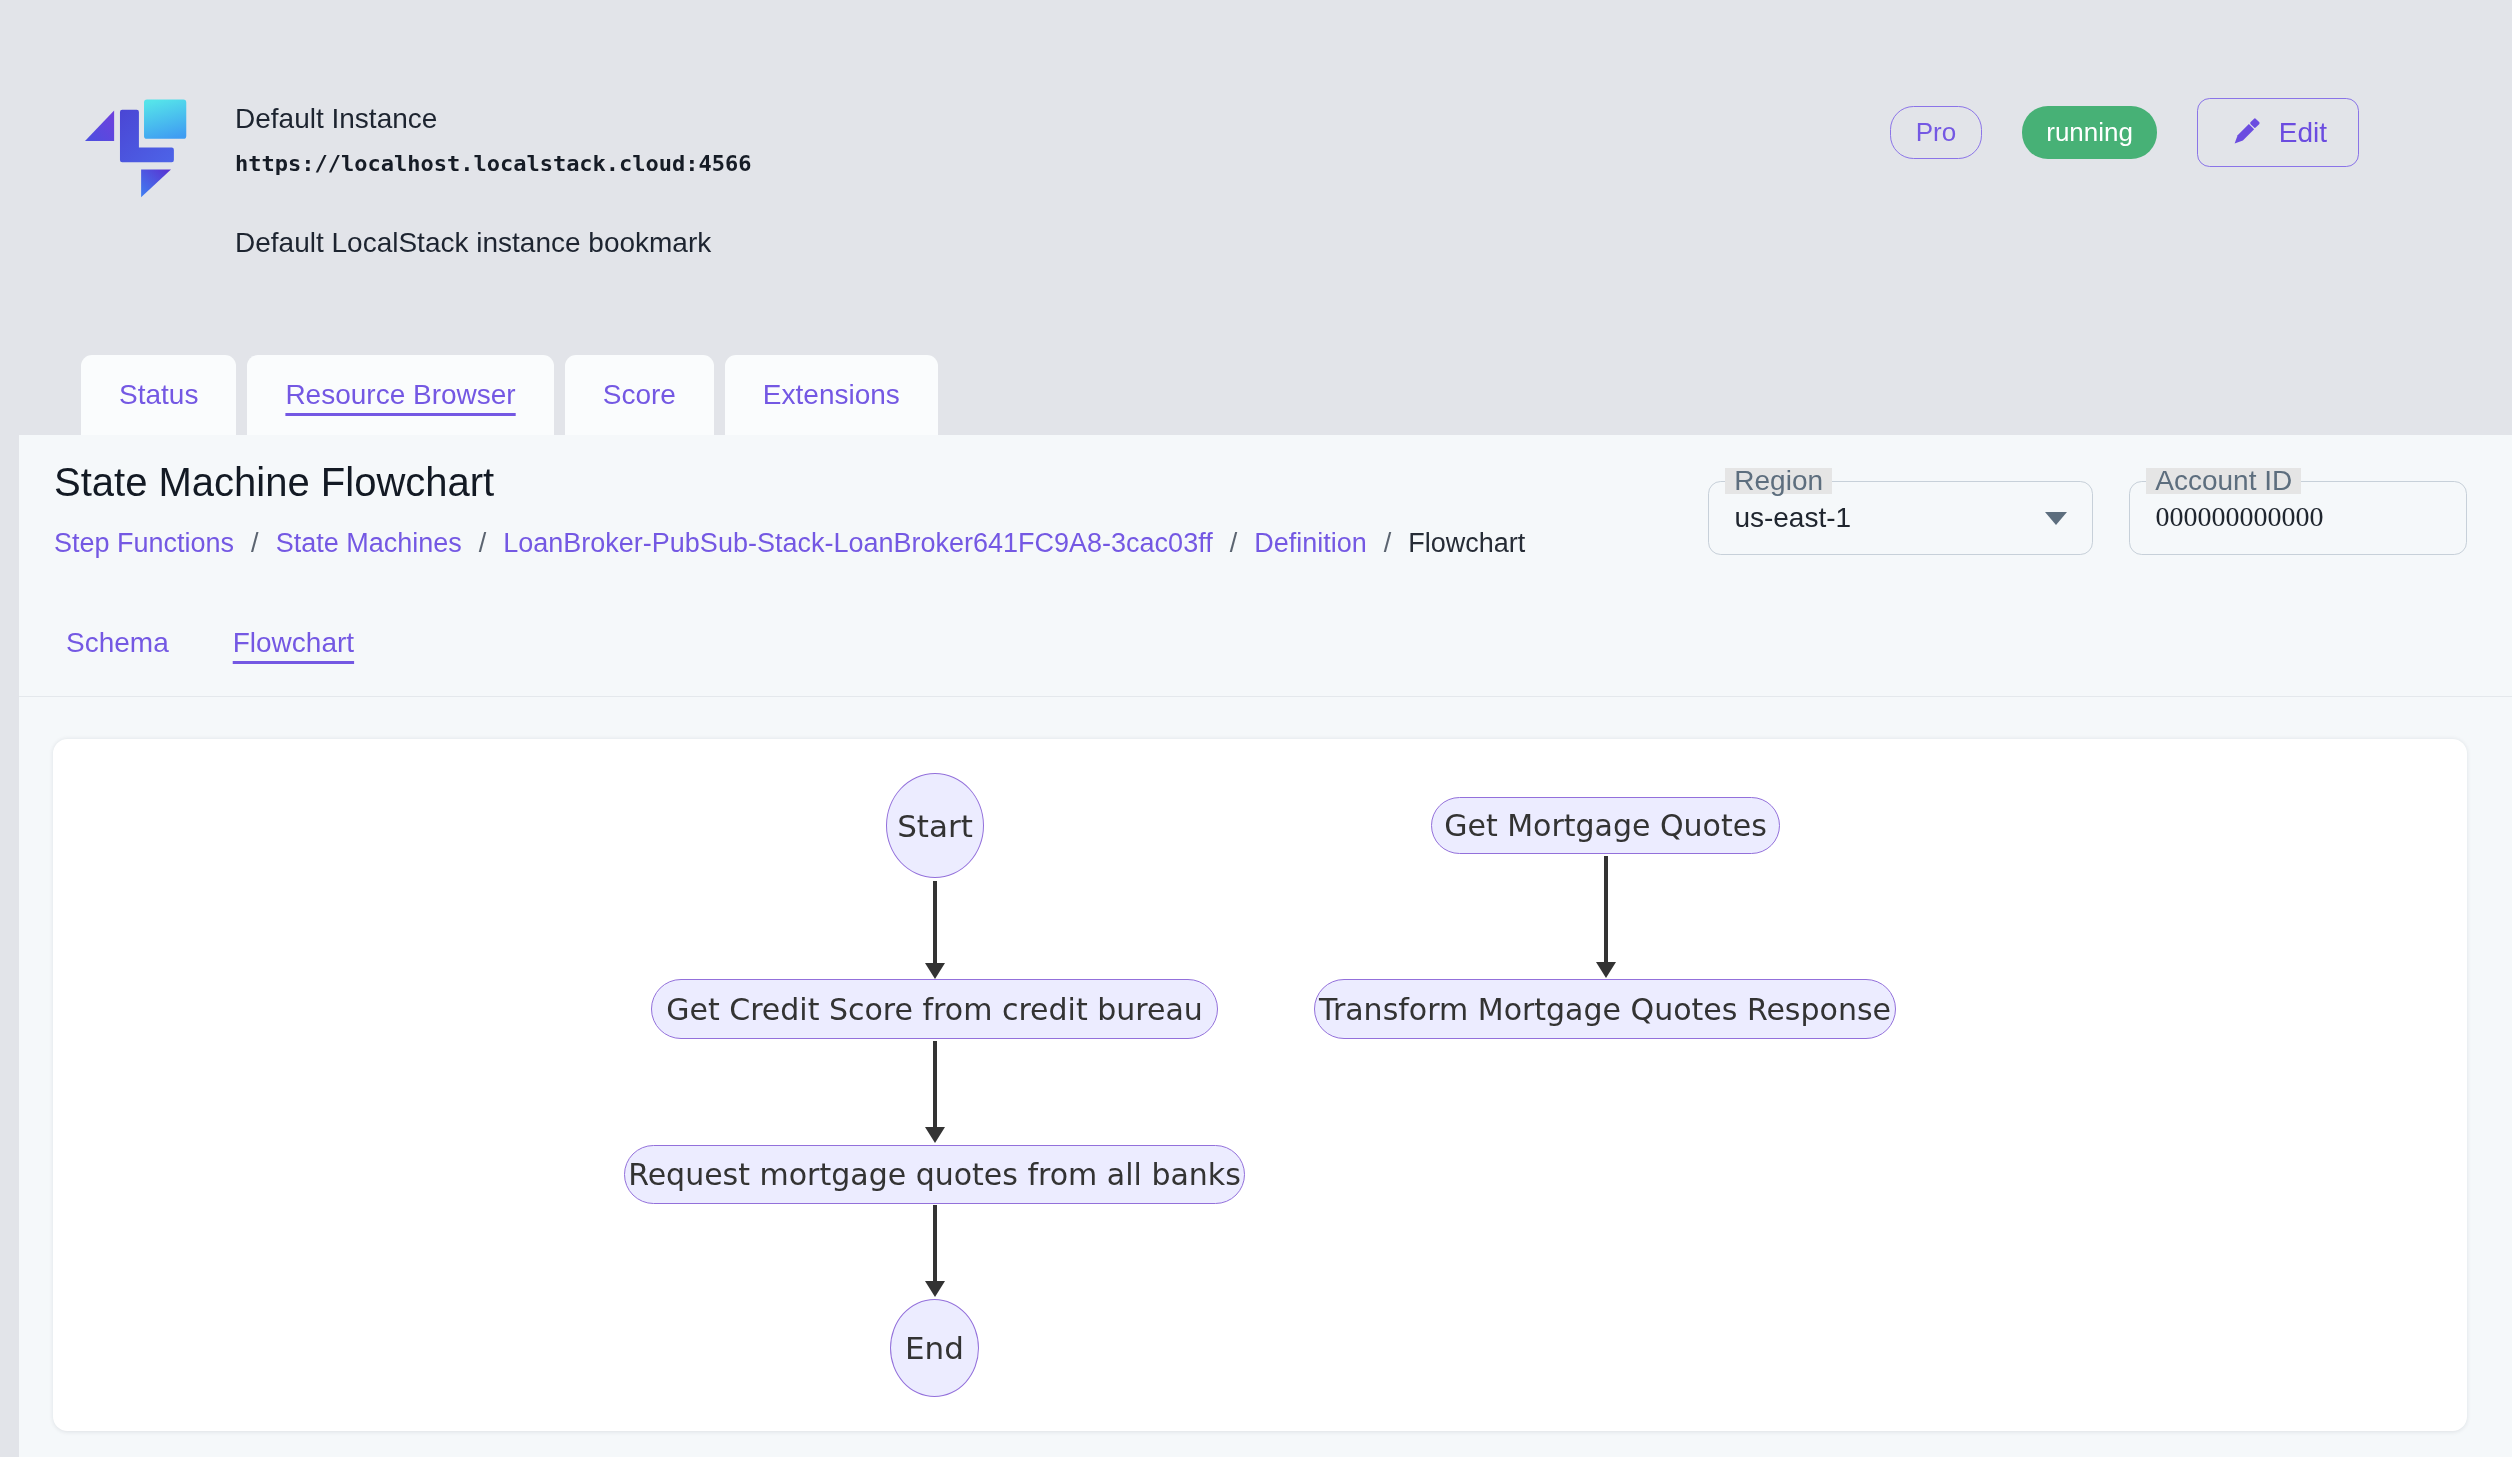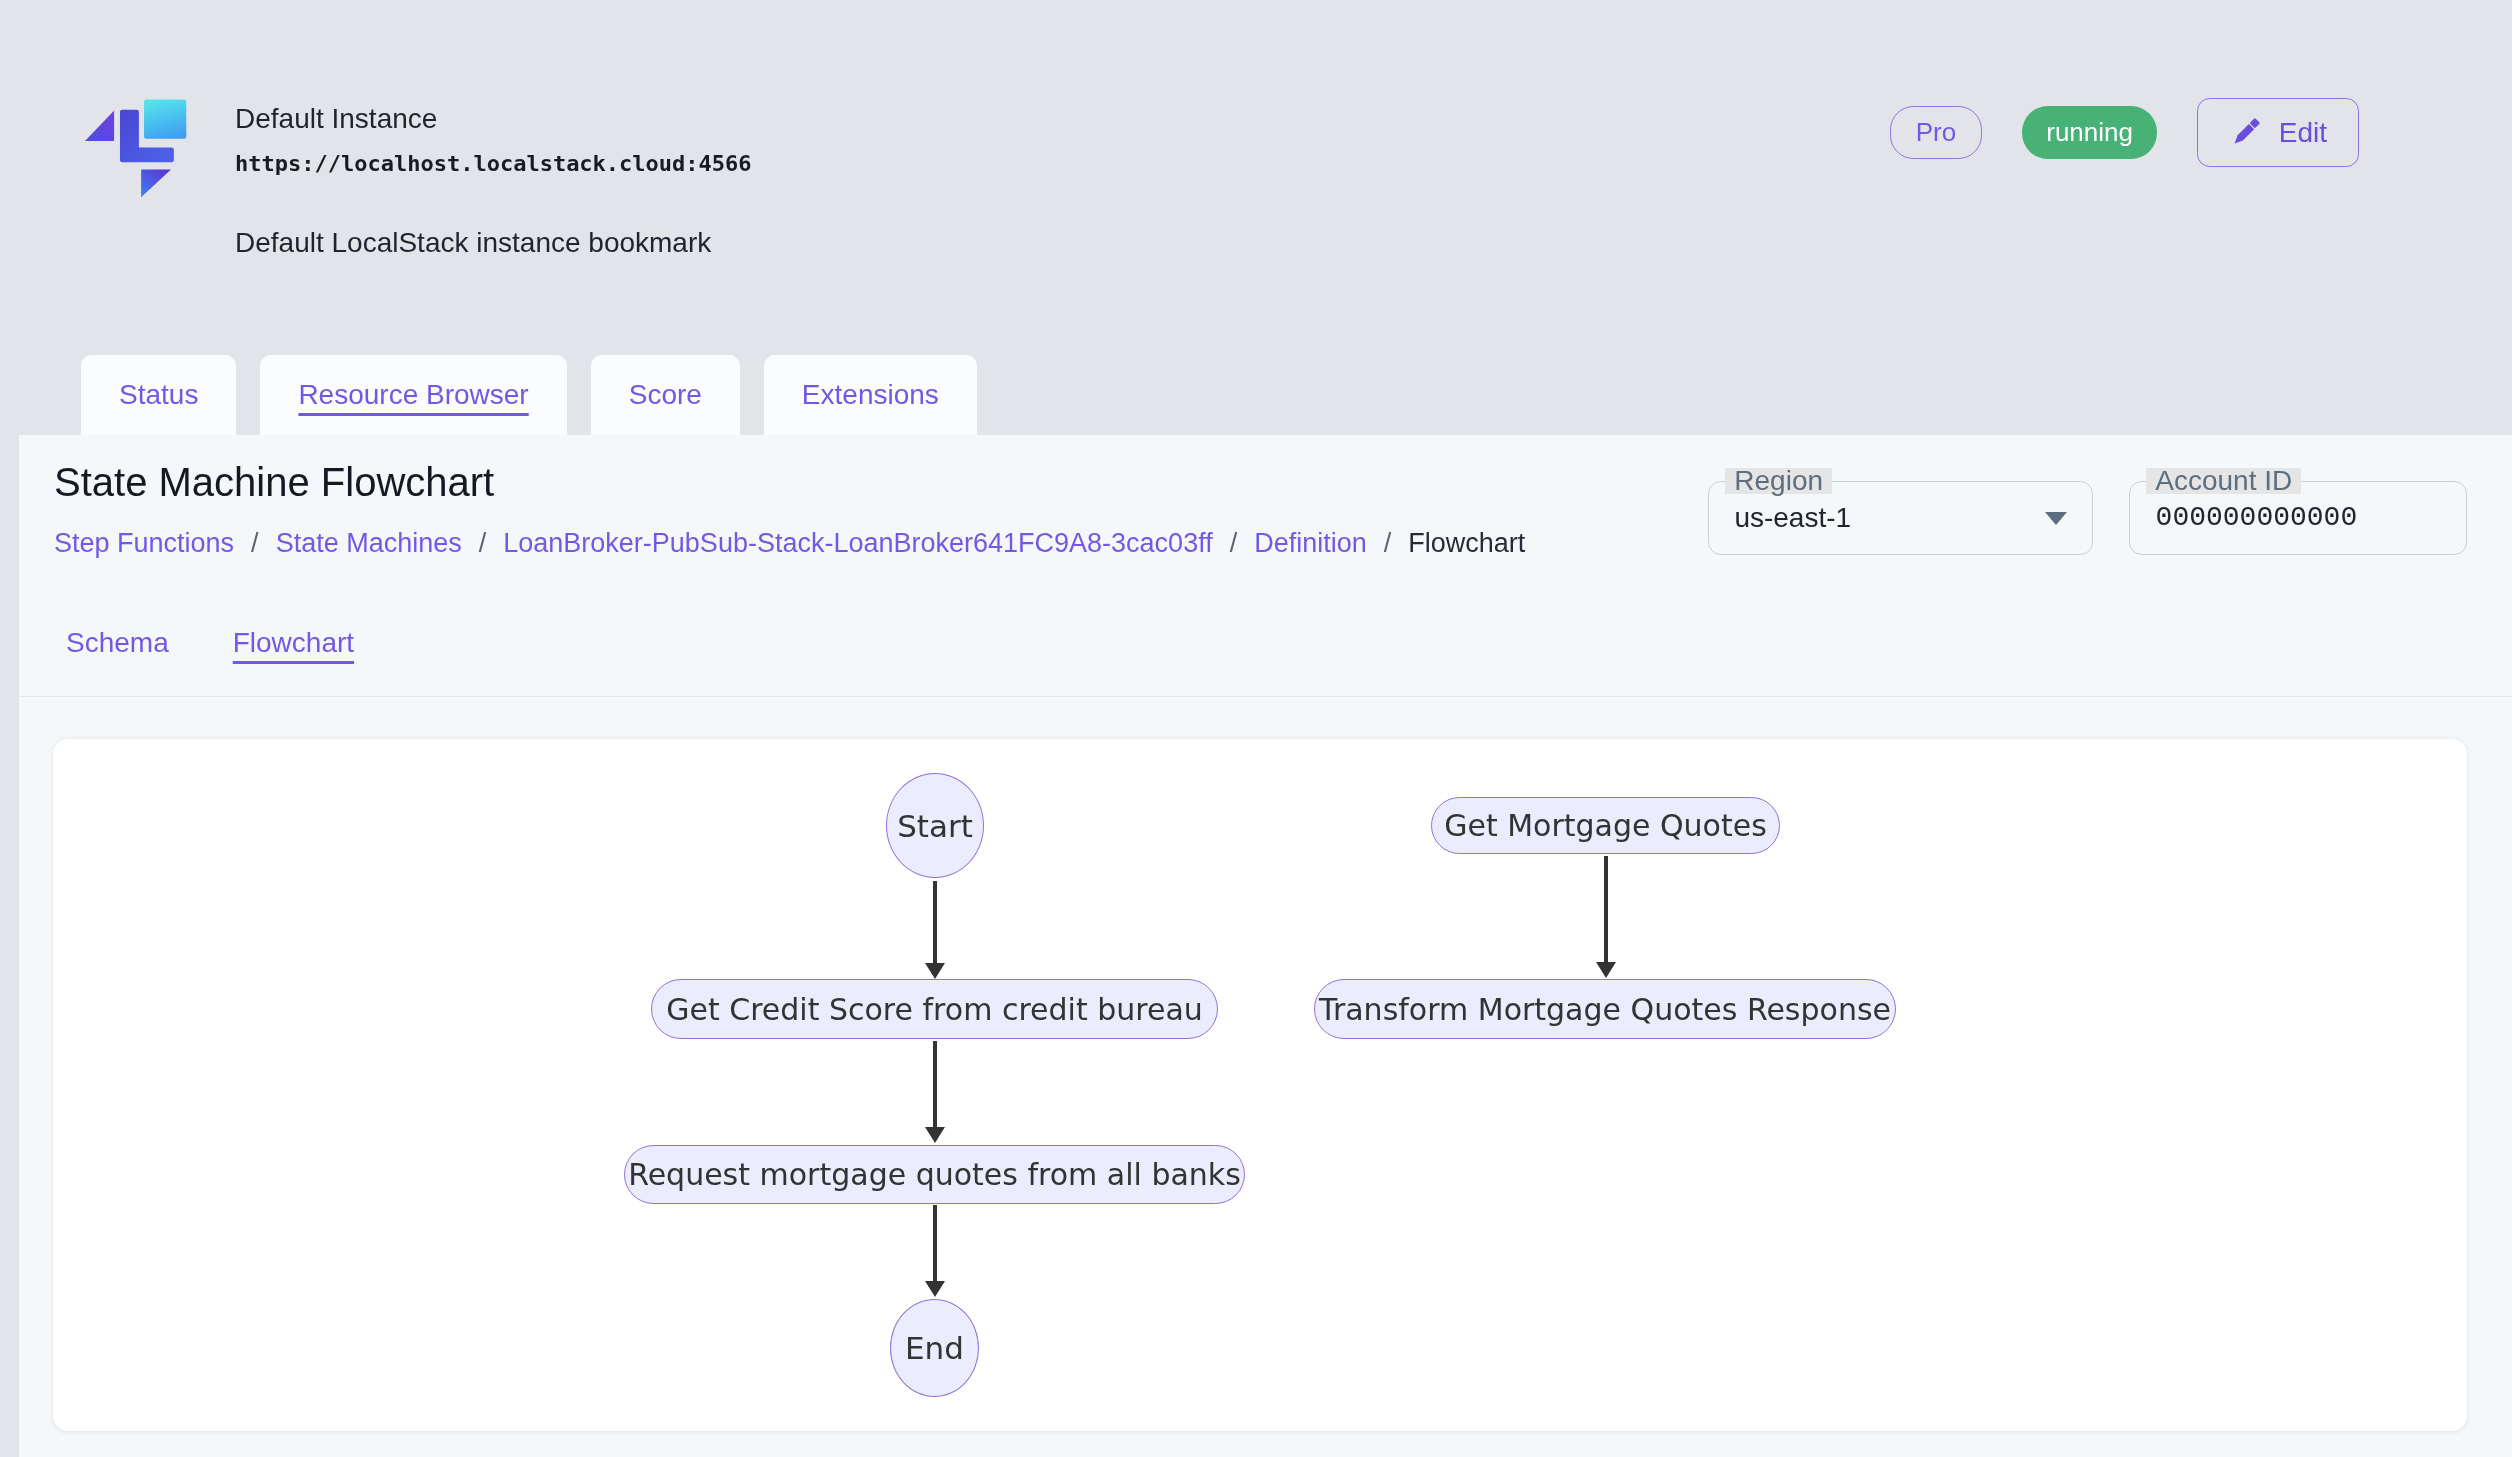--- a/index.html
+++ b/index.html
@@ -18,21 +18,21 @@
   .actions{position:absolute;right:153px;top:98px;height:69px;display:flex;align-items:center;gap:40px;}
   .chip{display:inline-flex;align-items:center;justify-content:center;height:53px;
         font-size:26px;padding:0 24.5px;box-sizing:border-box;}
   .chip-pro{border:1.8px solid #8b74e8;color:#7458e3;border-radius:23.6px;background:transparent;}
   .chip-running{background:#47b176;color:#ffffff;border-radius:26px;}
   .edit-btn{display:inline-flex;align-items:center;gap:16.3px;height:69px;padding:0 31px;
             border:1.8px solid #8a74e8;border-radius:12.7px;color:#6b4ce0;font-size:28px;
             background:transparent;cursor:pointer;font-family:inherit;}
 
   
-  .tabs{position:absolute;left:81px;top:355px;display:flex;gap:24px;}
+  .tabs{position:absolute;left:81px;top:355px;display:flex;gap:11px;}
   .tab{height:80px;padding:0 38px;display:flex;align-items:center;background:#fafcfd;
        border-radius:11px 11px 0 0;color:#7458e3;font-size:28px;cursor:pointer;}
   .tab.active span{text-decoration:underline;text-decoration-thickness:2.7px;text-underline-offset:9px;}
 
   
   .panel{position:absolute;left:19px;top:435px;width:2493px;height:1022px;background:#f5f8fa;}
   .page-title{position:absolute;left:35px;top:24.5px;font-size:40px;font-weight:500;color:#131a24;margin:0;}
   .breadcrumb{position:absolute;left:35px;top:93px;display:flex;align-items:baseline;gap:17px;
               font-size:27px;white-space:nowrap;}
   .crumb-link{color:#7458e3;cursor:pointer;}
@@ -44,21 +44,21 @@
   .field-region{left:1689px;top:46px;width:385px;cursor:pointer;}
   .field-account{left:2110px;top:46px;width:338px;}
   .field-label{position:absolute;top:-13.6px;left:16.3px;padding:0 9px;background:#e5e5e5;
                font-size:28px;color:#5d6e7e;line-height:25.4px;text-align:center;}
   .field-value{position:absolute;left:25.4px;top:50%;transform:translateY(-50%);
                font-size:28px;color:#20262f;}
   .caret{position:absolute;right:25.4px;top:50%;margin-top:-6.4px;width:0;height:0;
          border-left:11px solid transparent;border-right:11px solid transparent;
          border-top:13.6px solid #5d6e7e;}
   .field-input{position:absolute;left:23.6px;top:5.4px;width:281px;height:58px;border:none;outline:none;
-               background:transparent;font-size:28px;color:#20262f;font-family:Liberation Mono, monospace;}
+               background:transparent;font-size:28px;color:#20262f;font-family:Liberation Serif, serif;}
 
   
   .subtabs{position:absolute;left:35px;top:192px;display:flex;gap:52px;font-size:28px;}
   .subtab{color:#7458e3;cursor:pointer;margin-left:12px;}
   .subtab.active span{text-decoration:underline;text-decoration-thickness:2.7px;text-underline-offset:9px;}
   .divider{position:absolute;left:0;top:261px;width:100%;height:0;border-top:1.8px solid #e4e8ec;}
 
   
   .card{position:absolute;left:34px;top:304px;width:2414px;height:692px;background:#ffffff;
         border-radius:14.5px;box-shadow:0 0.9px 4.5px rgba(20,30,50,0.10);}

